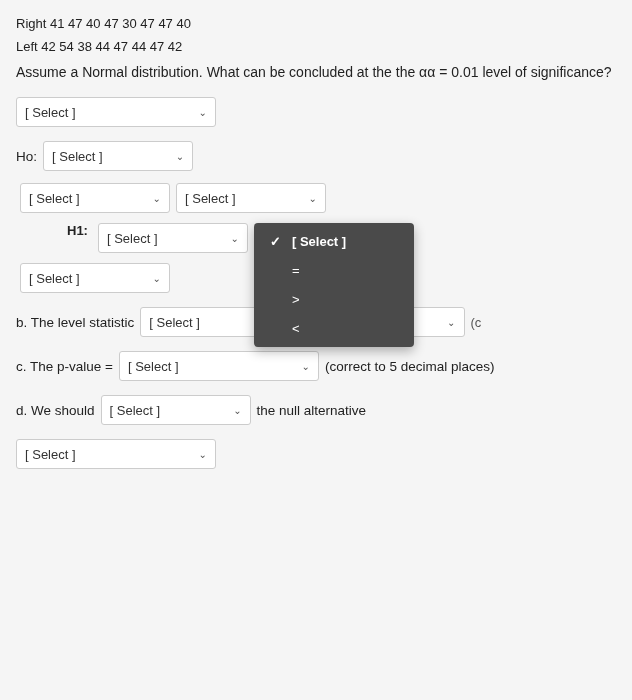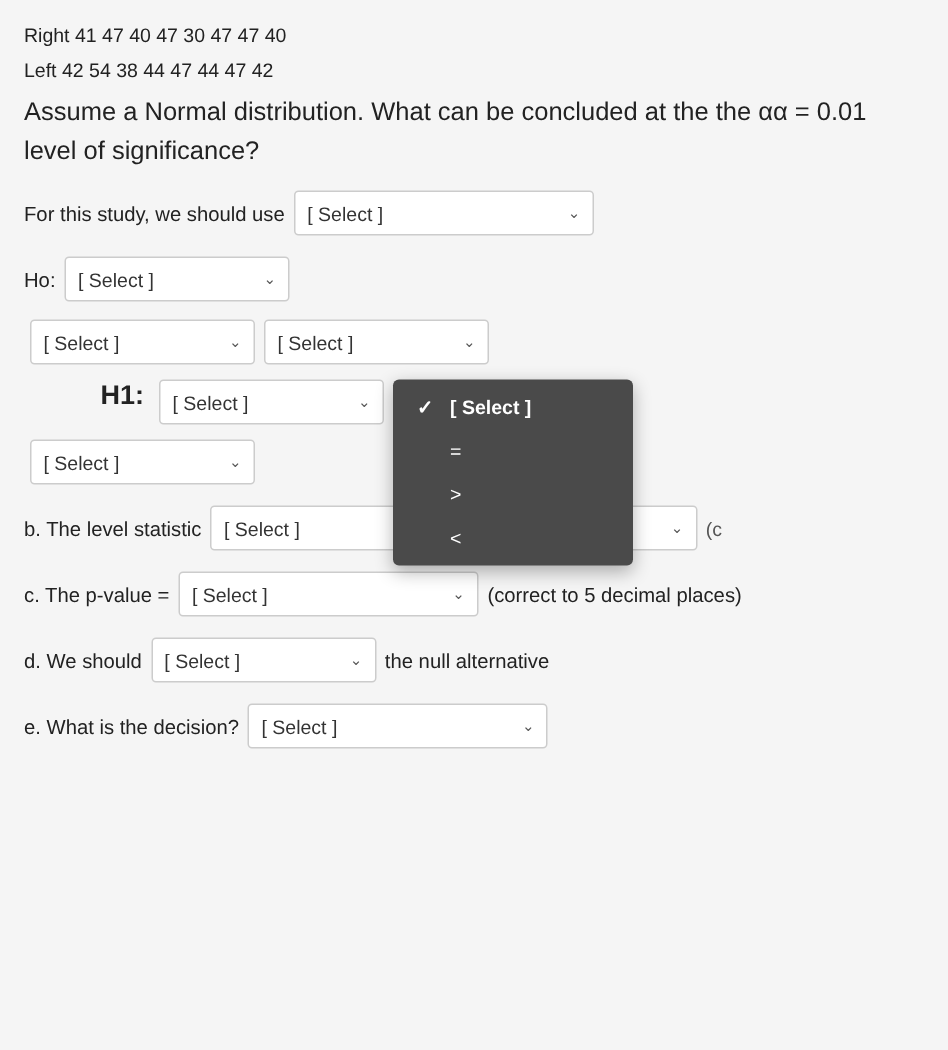--- a/index.html
+++ b/index.html
@@ -10,21 +10,21 @@
       color: #222;
       padding: 16px;
       width: 632px;
       min-height: 700px;
     }
     .top-info {
       margin-bottom: 8px;
       font-size: 13px;
     }
     .problem-text {
-      font-size: 17px;
+      font-size: 14px;
       margin-bottom: 14px;
       line-height: 1.5;
     }
     .row {
       display: flex;
       align-items: center;
       flex-wrap: wrap;
       margin-bottom: 12px;
       gap: 6px;
     }
@@ -83,21 +83,21 @@
     .dropdown-menu .menu-item.selected {
       font-weight: bold;
     }
     .dropdown-menu .menu-item .check {
       font-size: 13px;
       width: 14px;
     }
 
     .section-label {
       font-weight: bold;
-      font-size: 18px;
+      font-size: 13px;
       margin-right: 4px;
       padding-left: 47px;
     }
     .sub-row {
       display: flex;
       align-items: center;
       flex-wrap: wrap;
       margin-bottom: 10px;
       gap: 6px;
       padding-left: 4px;
@@ -122,21 +122,20 @@
 </div>
 <div class="top-info">
   <span>Left  42 54 38 44 47 44 47 42</span>
 </div>
 
 <div class="problem-text">
   <span>Assume a Normal distribution.  What can be concluded at the the αα = 0.01 level of significance?</span>
 </div>
 
 <div class="row section-block">
-  <span class="label">For this study, we should use</span>
   <button class="select-btn wide">
     <span>[ Select ]</span>
     <span class="chevron">⌄</span>
   </button>
 </div>
 
 <div class="section-block">
   <div class="row">
     <span class="label">Ho:</span>
     <button class="select-btn med">
@@ -223,19 +222,18 @@
     <button class="select-btn med">
       <span>[ Select ]</span>
       <span class="chevron">⌄</span>
     </button>
     <span class="label">the null alternative</span>
   </div>
 </div>
 
 <div class="section-block">
   <div class="row">
-    <span class="label">e. What is the decision?</span>
     <button class="select-btn wide">
       <span>[ Select ]</span>
       <span class="chevron">⌄</span>
     </button>
   </div>
 </div>
 
 </body></html>

